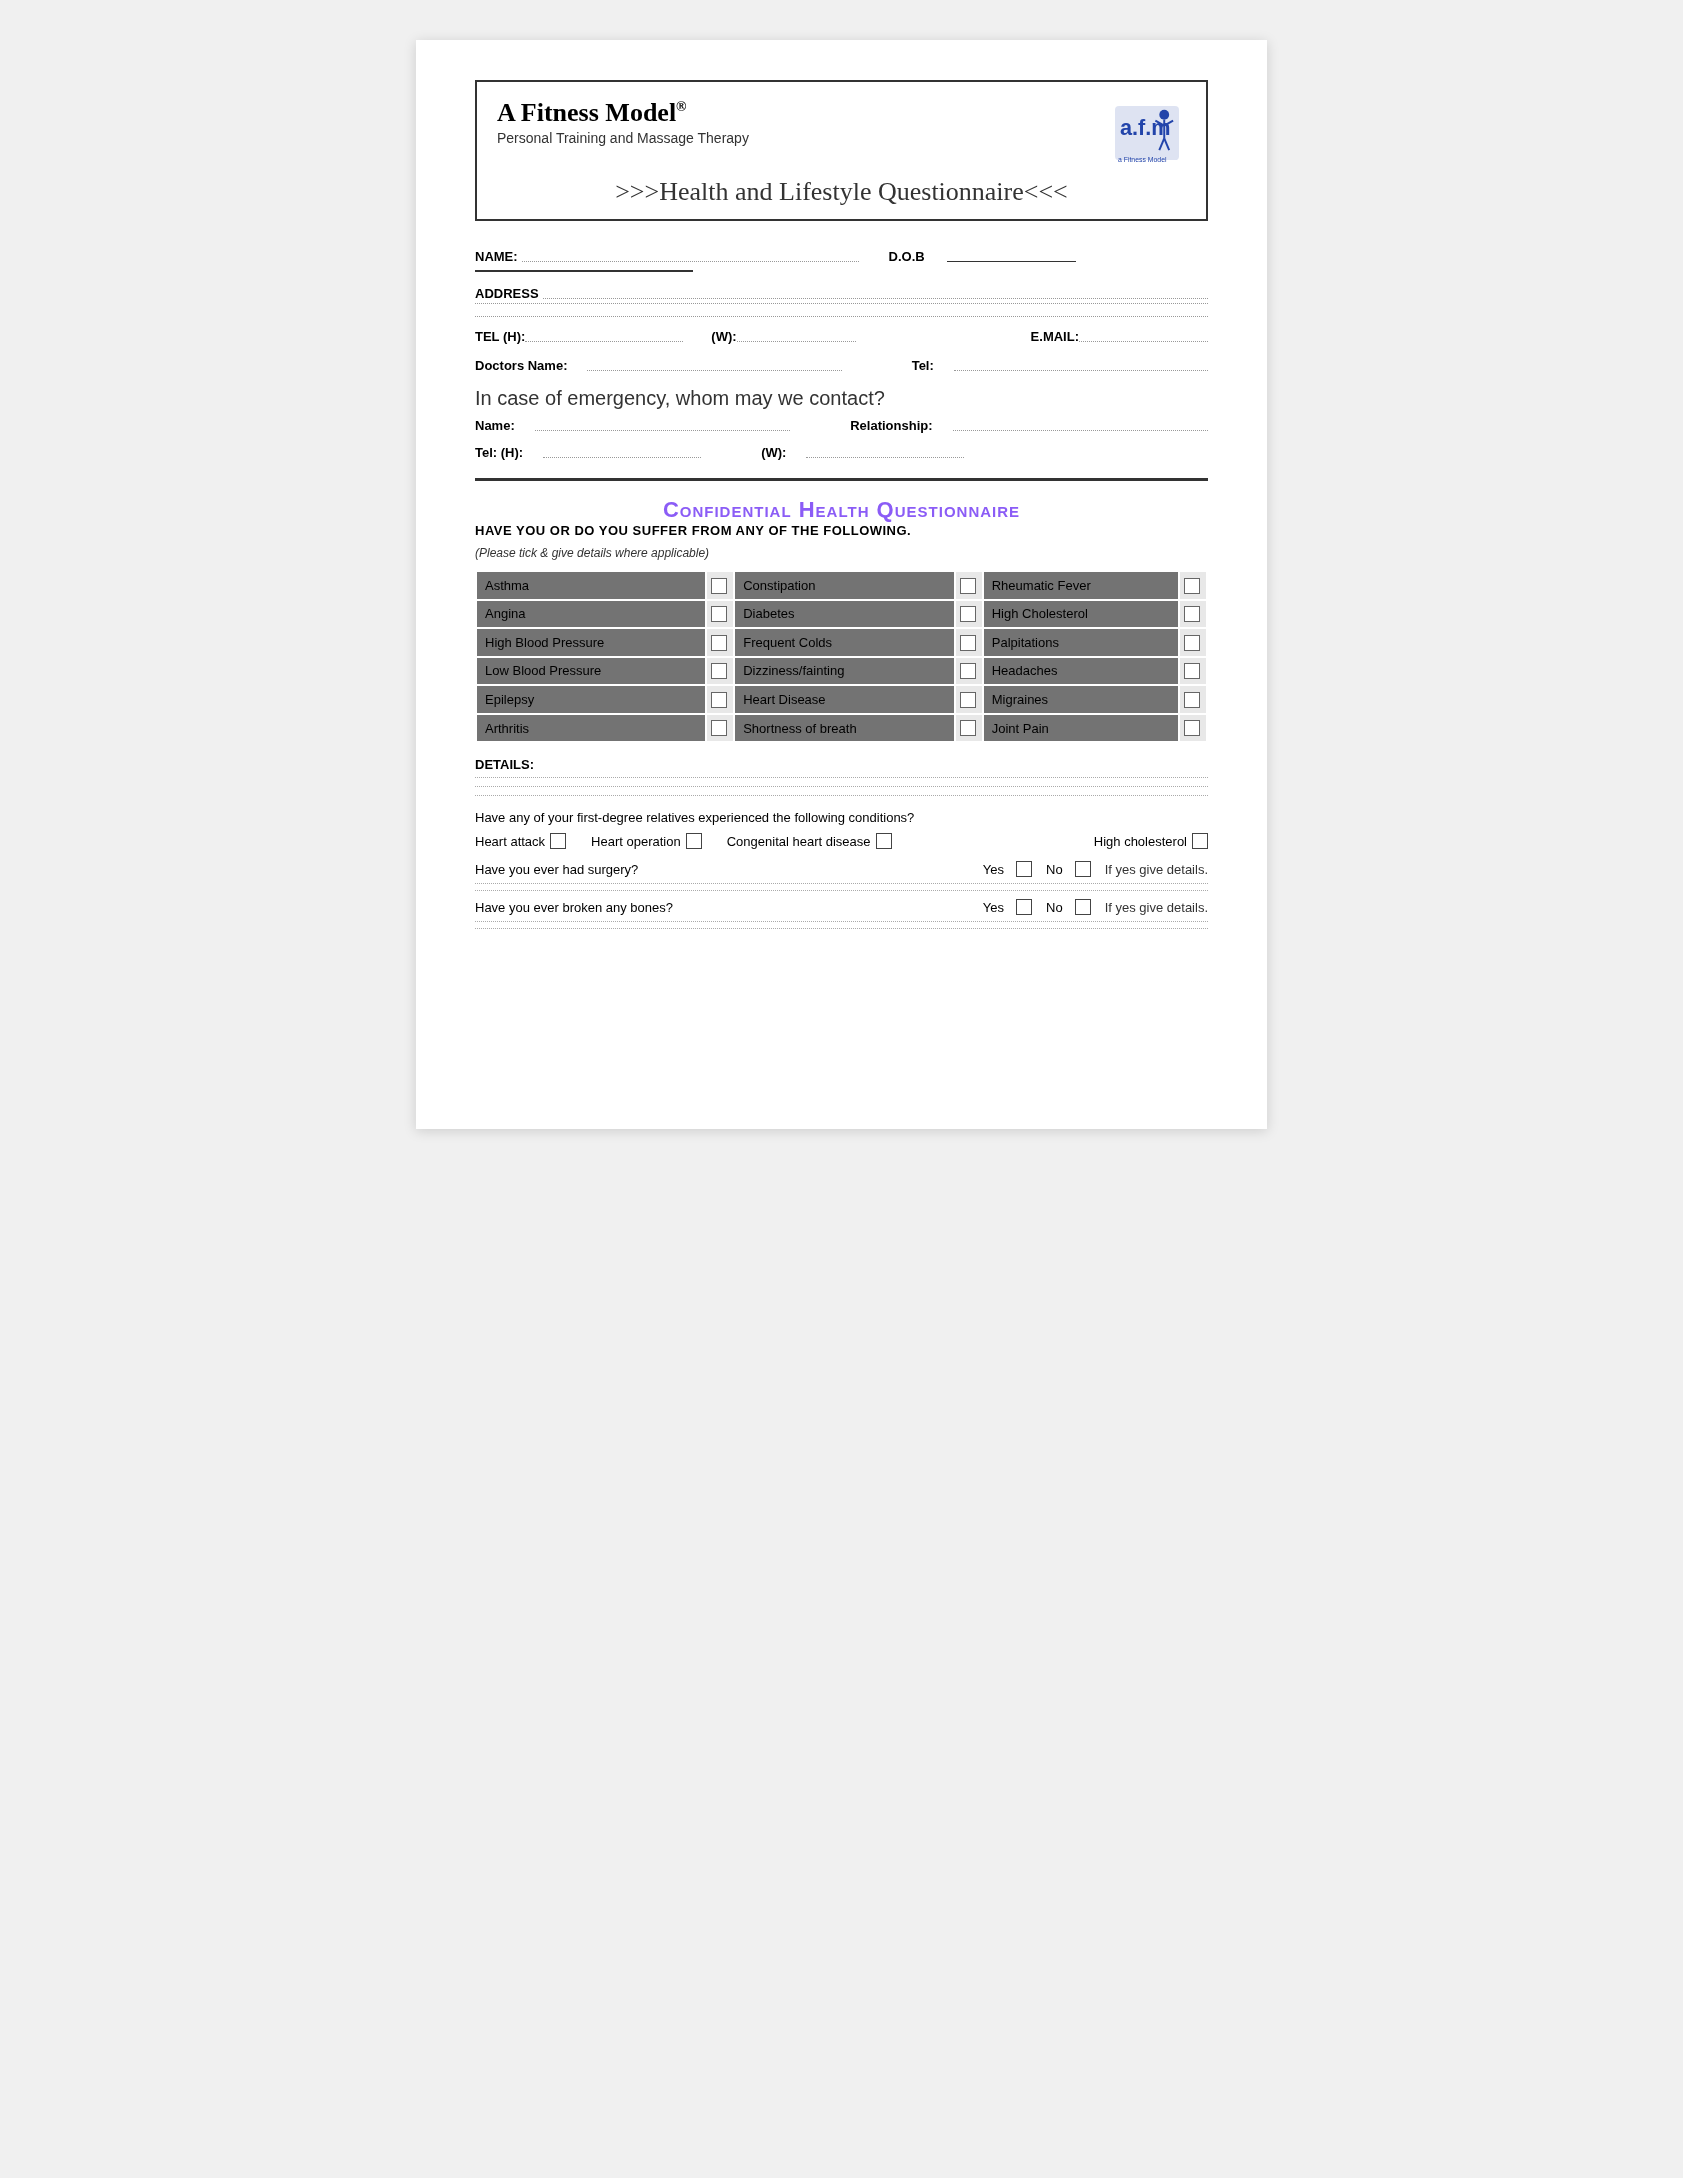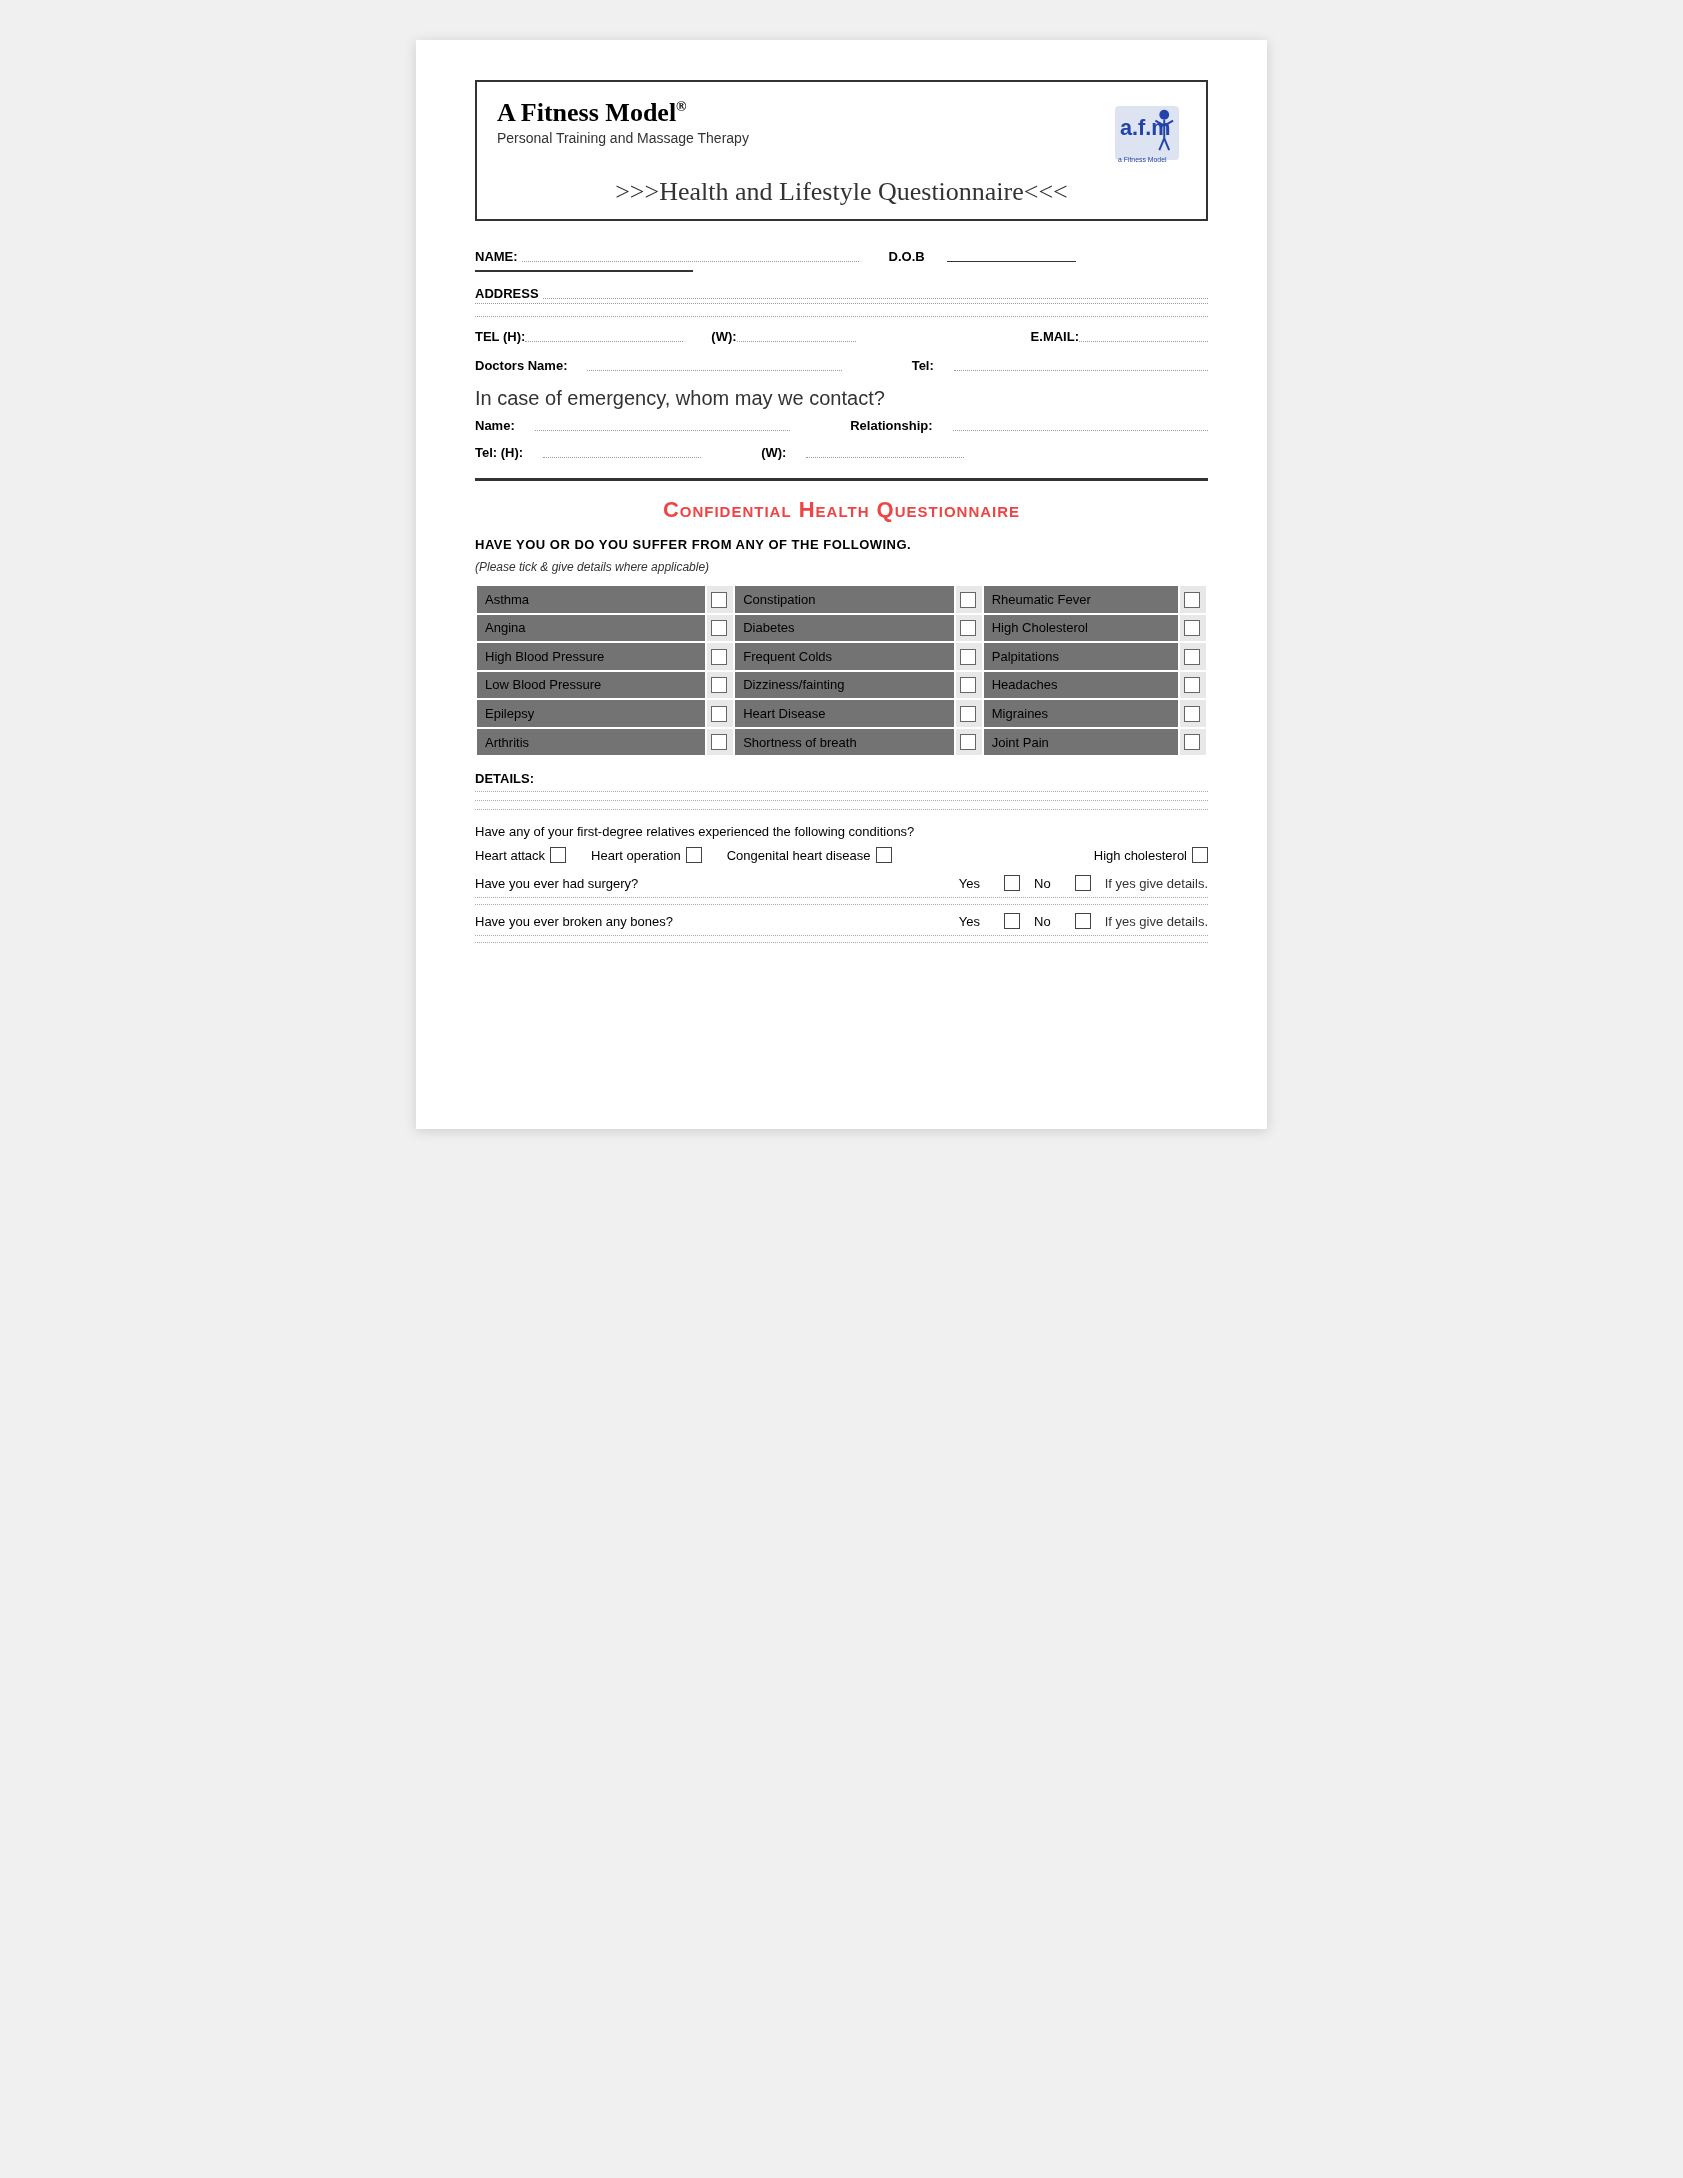--- a/index.html
+++ b/index.html
@@ -154,22 +154,21 @@
       margin: 18px 0 16px 0;
     }
 
     
     .chq-title {
       text-align: center;
       font-size: 22px;
       font-weight: bold;
       font-variant: small-caps;
       letter-spacing: 1px;
-      margin-bottom: 14px;
-      color: #ef4444;
+      color: #8b5cf6;
     }
     .chq-subtitle {
       font-size: 13px;
       font-weight: bold;
       margin-bottom: 8px;
       text-transform: uppercase;
       letter-spacing: 0.5px;
     }
     .chq-instruction {
       font-size: 12px;
@@ -261,21 +260,21 @@
       align-items: center;
       font-size: 13px;
       margin-bottom: 6px;
       padding-bottom: 6px;
       border-bottom: 1px dotted #aaa;
     }
     .yesno-question { flex: 1; }
     .yesno-group {
       display: flex;
       align-items: center;
-      gap: 24px;
+      gap: 12px;
       margin-right: 14px;
     }
     .yesno-detail {
       font-size: 13px;
       color: #333;
     }
     .yesno-row-last {
       margin-bottom: 0;
     }
 

